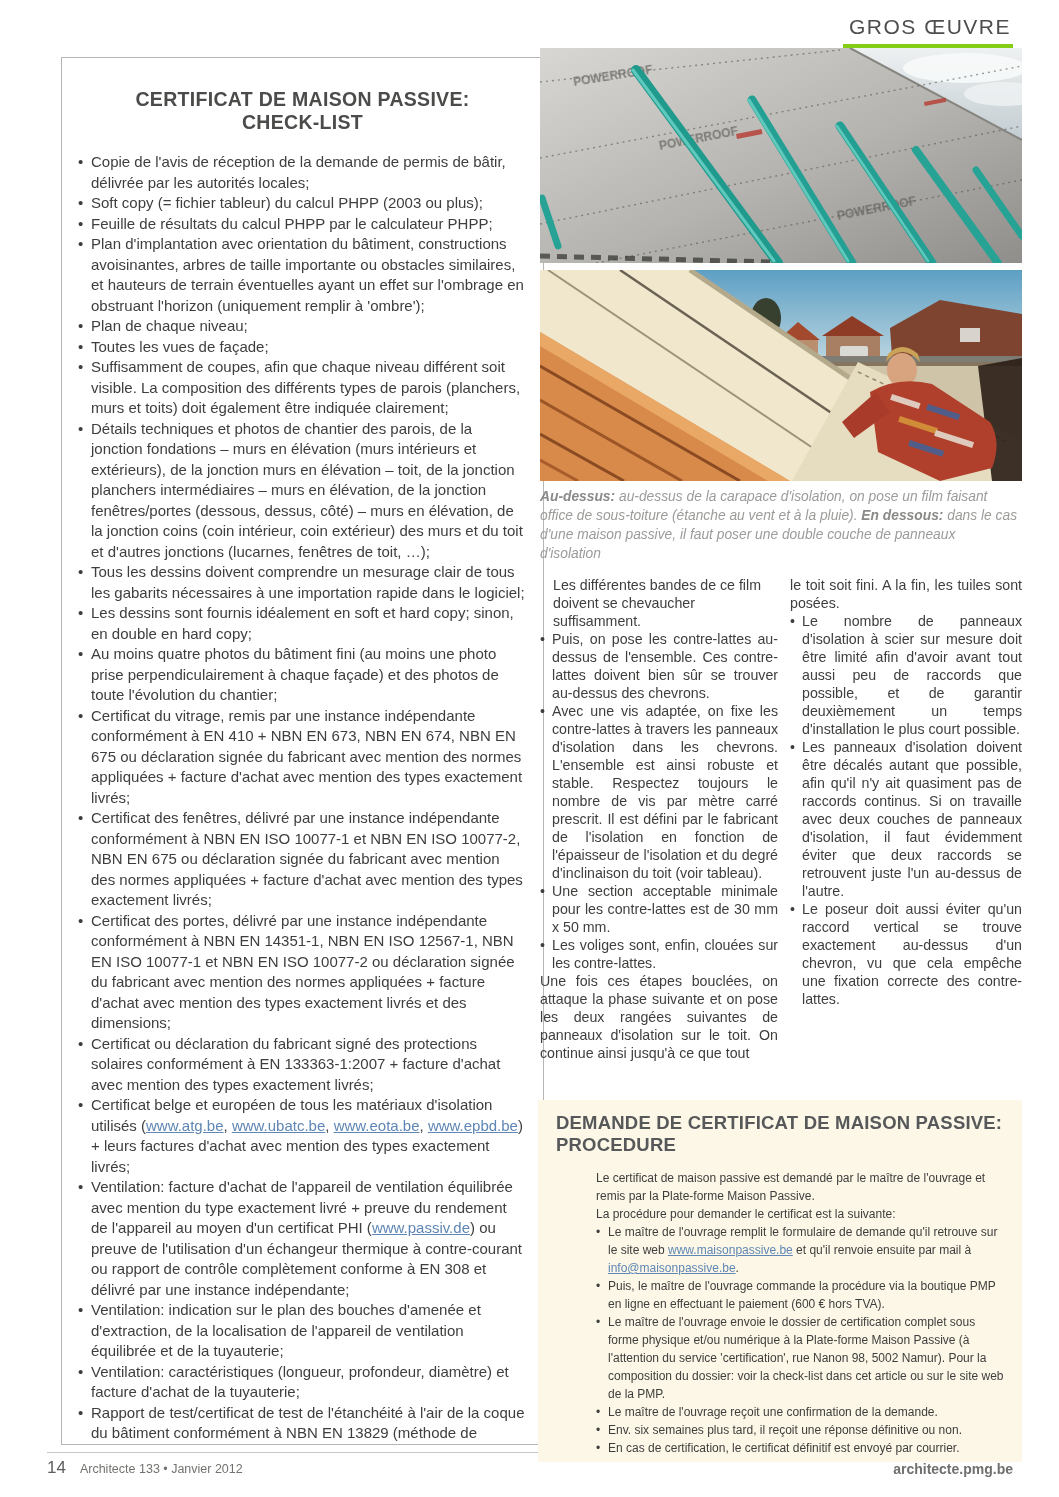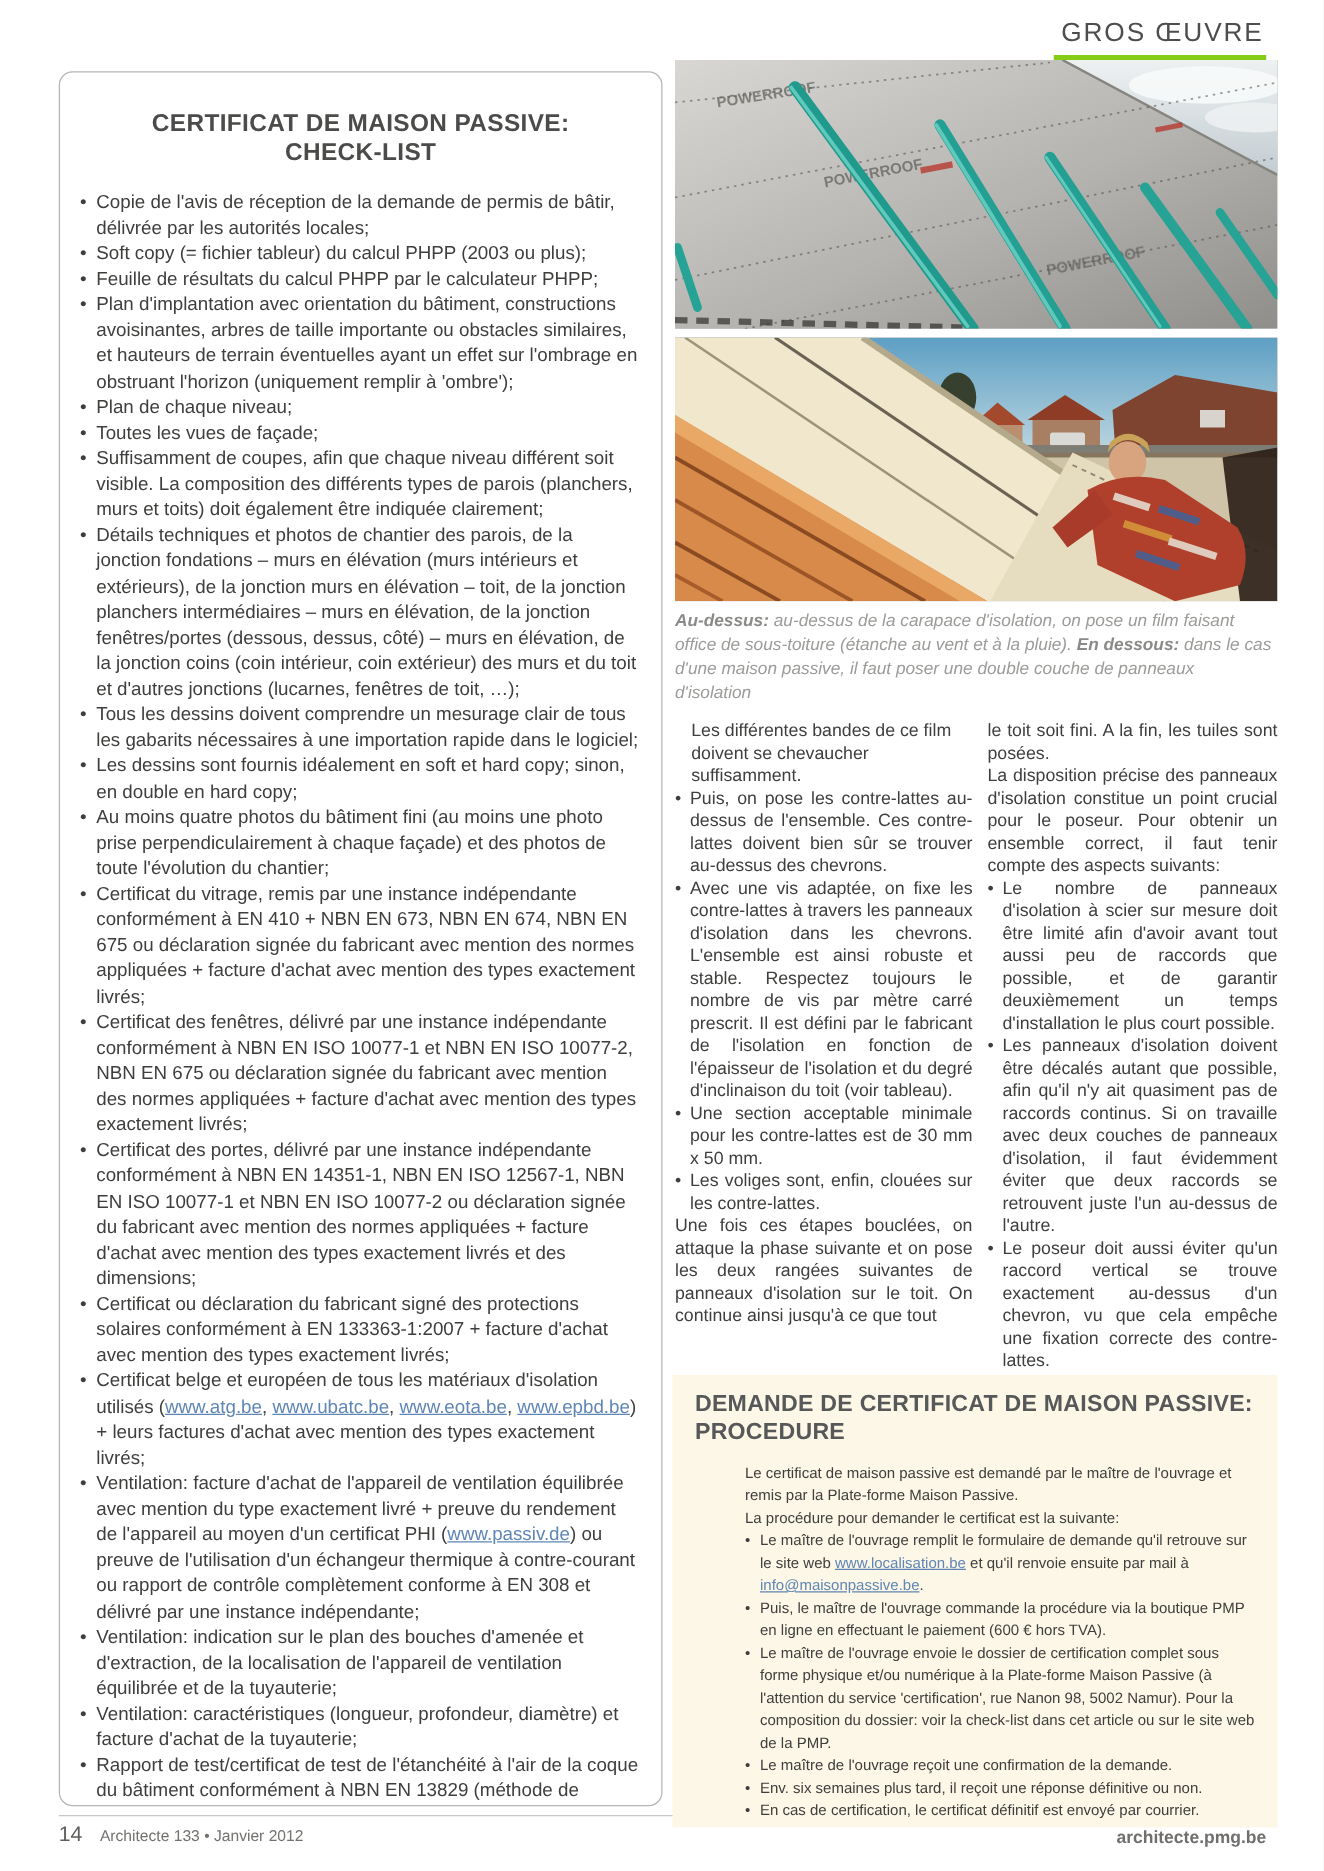--- a/index.html
+++ b/index.html
@@ -3,22 +3,22 @@
 <meta charset="utf-8">
 <title>Document</title>
 <style>
   html,body{margin:0;padding:0;background:#e9e9e7;}
   .page{position:relative;width:1059px;height:1497px;margin:0 auto;background:#ffffff;
         font-family:"Liberation Sans",sans-serif;color:#3e3e3d;overflow:hidden;}
 
   .section-header{position:absolute;top:15px;right:46px;font-size:21px;letter-spacing:1.5px;
         color:#4d4d4d;border-bottom:4px solid #84cc16;padding:0 2px 5px 6px;font-weight:normal;}
 
-  .checklist-box{position:absolute;left:47px;top:57px;width:483px;height:1388px;border:1px solid #b5b5b2;
-        border-radius:11px;box-sizing:border-box;padding:30px 16px 10px;overflow:hidden;background:#fff;}
+  .checklist-box{position:absolute;left:61px;top:57px;width:483px;height:1388px;border:1px solid #b5b5b2;
+        border-radius:0;box-sizing:border-box;padding:30px 16px 10px;overflow:hidden;background:#fff;}
   .cl-title{margin:0 0 18px;text-align:center;font-size:19.5px;line-height:1.18;color:#4b4b4a;
         letter-spacing:.3px;font-weight:bold;}
   .cl-list{font-size:15px;line-height:20.5px;color:#3e3e3d;}
 
   .blk{margin:0;}
   .blk.li{display:flex;}
   .bullet{flex:0 0 13px;}
   .blk .txt{flex:1 1 auto;min-width:0;}
   .blk.cont{padding-left:13px;}
 
@@ -270,21 +270,20 @@
         <span class="txt"><span>Une section acceptable minimale pour les contre-lattes est de 30 mm x 50 mm.</span></span>
       </div>
       <div class="blk li">
         <span class="bullet">•</span>
         <span class="txt"><span>Les voliges sont, enfin, clouées sur les contre-lattes.</span></span>
       </div>
       <div class="blk p"><span class="txt"><span>Une fois ces étapes bouclées, on attaque la phase suivante et on pose les deux rangées suivantes de panneaux d'isolation sur le toit. On continue ainsi jusqu'à ce que tout</span></span></div>
     </div>
   <div class="col col2">
       <div class="blk p"><span class="txt"><span>le toit soit fini. A la fin, les tuiles sont posées.</span></span></div>
-      <div class="blk p"><span class="txt"><span>La disposition précise des panneaux d'isolation constitue un point crucial pour le poseur. Pour obtenir un ensemble correct, il faut tenir compte des aspects suivants:</span></span></div>
       <div class="blk li">
         <span class="bullet">•</span>
         <span class="txt"><span>Le nombre de panneaux d'isolation à scier sur mesure doit être limité afin d'avoir avant tout aussi peu de raccords que possible, et de garantir deuxièmement un temps d'installation le plus court possible.</span></span>
       </div>
       <div class="blk li">
         <span class="bullet">•</span>
         <span class="txt"><span>Les panneaux d'isolation doivent être décalés autant que possible, afin qu'il n'y ait quasiment pas de raccords continus. Si on travaille avec deux couches de panneaux d'isolation, il faut évidemment éviter que deux raccords se retrouvent juste l'un au-dessus de l'autre.</span></span>
       </div>
       <div class="blk li">
         <span class="bullet">•</span>
@@ -292,21 +291,21 @@
       </div>
     </div>
 
   <div class="procedure-box">
     <h2 class="proc-title">DEMANDE DE CERTIFICAT DE MAISON PASSIVE: PROCEDURE</h2>
     <div class="proc-list">
         <div class="blk p"><span class="txt"><span>Le certificat de maison passive est demandé par le maître de l'ouvrage et remis par la Plate-forme Maison Passive.</span></span></div>
         <div class="blk p"><span class="txt"><span>La procédure pour demander le certificat est la suivante:</span></span></div>
         <div class="blk li">
           <span class="bullet">•</span>
-          <span class="txt"><span>Le maître de l'ouvrage remplit le formulaire de demande qu'il retrouve sur le site web </span><a class="lnk">www.localisation.be</a><span> et qu'il renvoie ensuite par mail à </span><a class="lnk">info@maisonpassive.be</a><span>.</span></span>
+          <span class="txt"><span>Le maître de l'ouvrage remplit le formulaire de demande qu'il retrouve sur le site web </span><a class="lnk">www.maisonpassive.be</a><span> et qu'il renvoie ensuite par mail à </span><a class="lnk">info@maisonpassive.be</a><span>.</span></span>
         </div>
         <div class="blk li">
           <span class="bullet">•</span>
           <span class="txt"><span>Puis, le maître de l'ouvrage commande la procédure via la boutique PMP en ligne en effectuant le paiement (600 € hors TVA).</span></span>
         </div>
         <div class="blk li">
           <span class="bullet">•</span>
           <span class="txt"><span>Le maître de l'ouvrage envoie le dossier de certification complet sous forme physique et/ou numérique à la Plate-forme Maison Passive (à l'attention du service 'certification', rue Nanon 98, 5002 Namur). Pour la composition du dossier: voir la check-list dans cet article ou sur le site web de la PMP.</span></span>
         </div>
         <div class="blk li">

